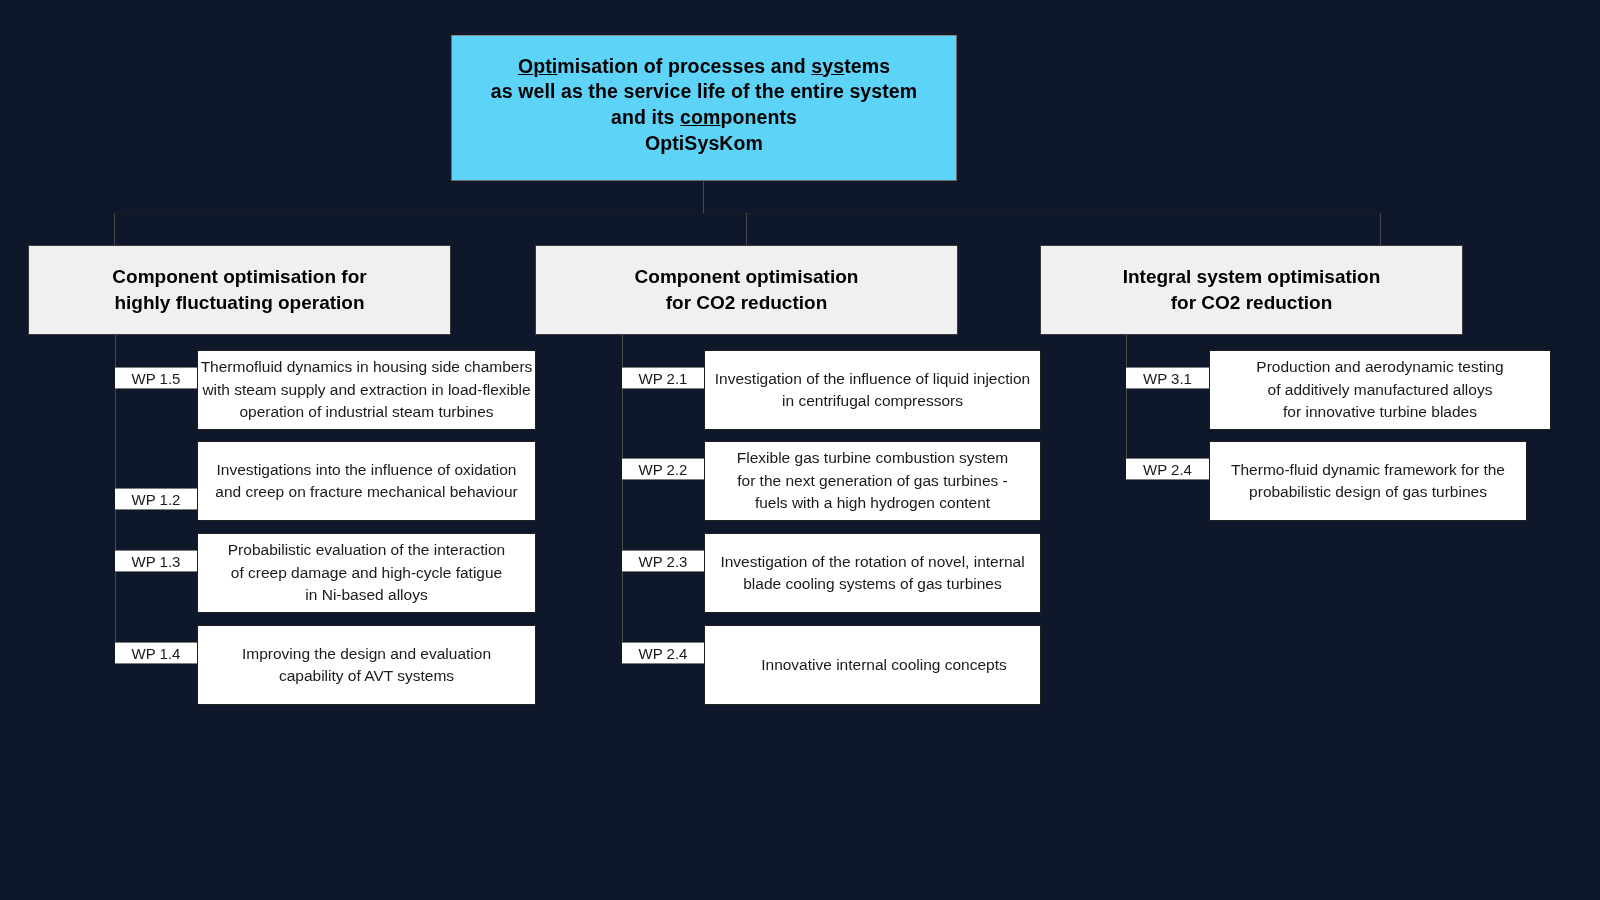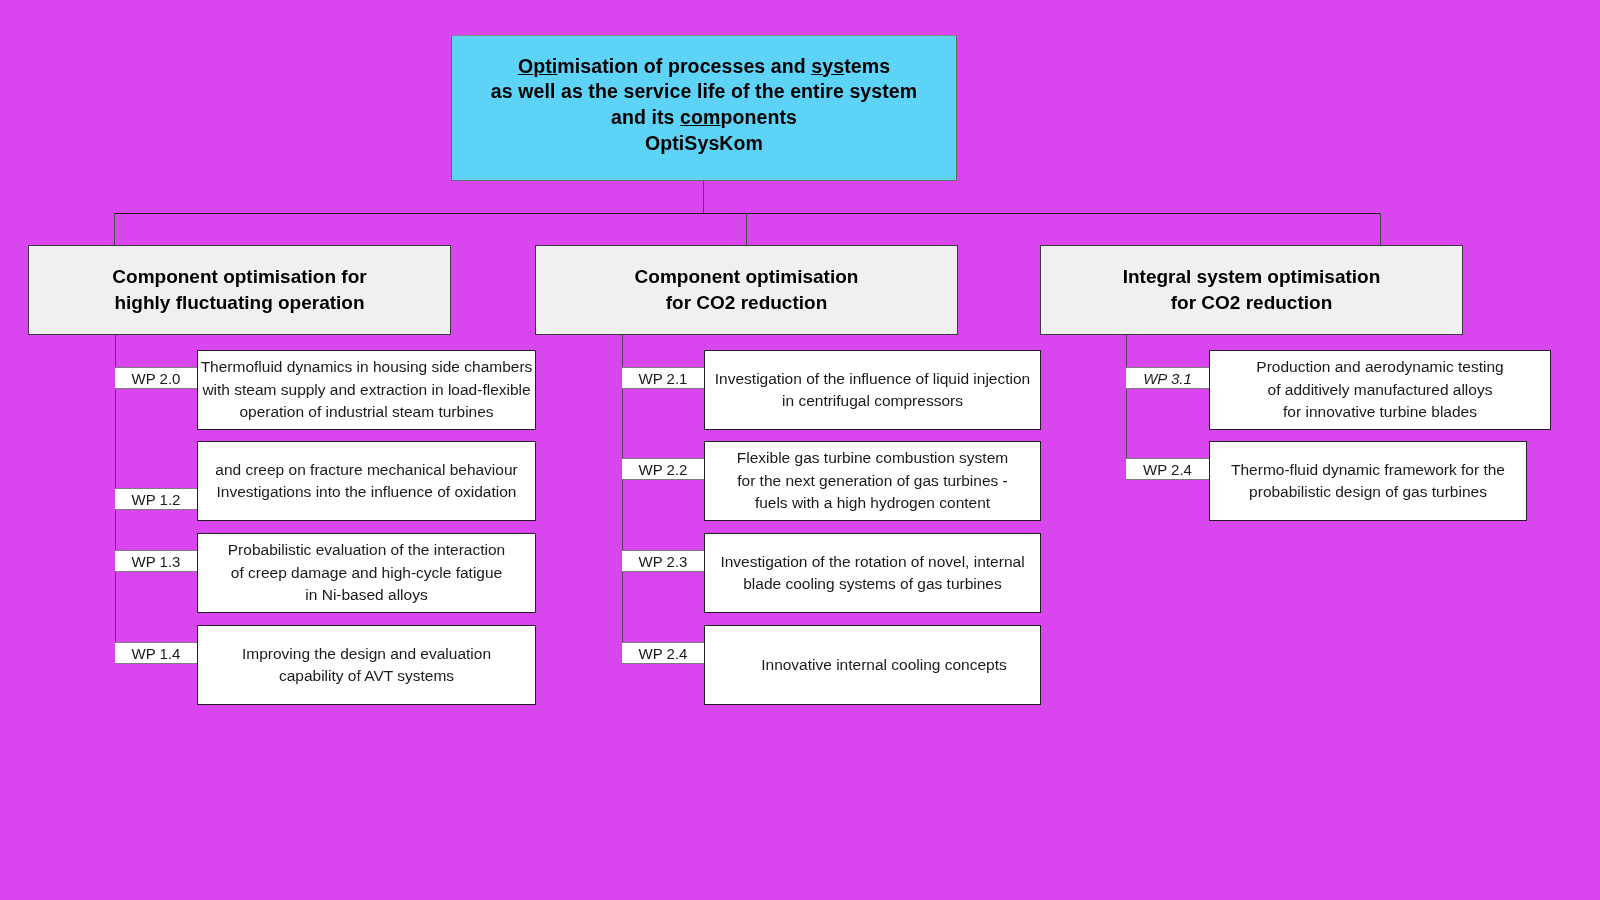--- a/index.html
+++ b/index.html
@@ -9,21 +9,21 @@
     background: #ffffff;
   }
   body {
     font-family: "Liberation Sans", sans-serif;
     color: #000000;
   }
   #canvas {
     position: relative;
     width: 1600px;
     height: 900px;
-    background: #d946ef;
+    background: #0f172a;
     overflow: hidden;
   }
 
   
   .box {
     position: absolute;
     box-sizing: border-box;
     display: flex;
     align-items: center;
     justify-content: center;
@@ -138,34 +138,34 @@
   <div class="box l2-box" id="l2-2">
     <span class="rl">Integral system optimisation</span>
     <span class="rl">for CO2 reduction</span>
   </div>
 
   <div class="trunk" id="trunk-0" style="left: 115px; top: 335px; height: 329px;"></div>
   <div class="trunk" id="trunk-1" style="left: 622px; top: 335px; height: 329px;"></div>
   <div class="trunk" id="trunk-2" style="left: 1126px; top: 335px; height: 145px;"></div>
 
   <div class="wp-label" id="wpl-0-0" style="left: 115px; top: 367px; width: 82px; height: 22px;">
-      <span>WP 2.0</span>
+      <span>WP 1.5</span>
     </div>
   <div class="wp-content" id="wpc-0-0" style="left: 197px; top: 350px; width: 339px; height: 80px;">
     <span class="rl">Thermofluid dynamics in housing side chambers</span>
     <span class="rl">with steam supply and extraction in load-flexible</span>
     <span class="rl">operation of industrial steam turbines</span>
   </div>
 
   <div class="wp-label" id="wpl-0-1" style="left: 115px; top: 458px; width: 82px; height: 22px; margin-top: 30px;">
       <span>WP 1.2</span>
     </div>
   <div class="wp-content" id="wpc-0-1" style="left: 197px; top: 441px; width: 339px; height: 80px;">
+    <span class="rl">Investigations into the influence of oxidation</span>
     <span class="rl">and creep on fracture mechanical behaviour</span>
-    <span class="rl">Investigations into the influence of oxidation</span>
   </div>
 
   <div class="wp-label" id="wpl-0-2" style="left: 115px; top: 550px; width: 82px; height: 22px;">
       <span>WP 1.3</span>
     </div>
   <div class="wp-content" id="wpc-0-2" style="left: 197px; top: 533px; width: 339px; height: 80px;">
     <span class="rl">Probabilistic evaluation of the interaction</span>
     <span class="rl">of creep damage and high-cycle fatigue</span>
     <span class="rl">in Ni-based alloys</span>
   </div>
@@ -203,21 +203,21 @@
     <span class="rl">blade cooling systems of gas turbines</span>
   </div>
 
   <div class="wp-label" id="wpl-1-3" style="left: 622px; top: 642px; width: 82px; height: 22px;">
       <span>WP 2.4</span>
     </div>
   <div class="wp-content" id="wpc-1-3" style="left: 704px; top: 625px; width: 337px; height: 80px; padding-left: 32px;">
     <span class="rl">Innovative internal cooling concepts</span>
   </div>
 
-  <div class="wp-label" id="wpl-2-0" style="left: 1126px; top: 367px; width: 83px; height: 22px; font-style: italic;">
+  <div class="wp-label" id="wpl-2-0" style="left: 1126px; top: 367px; width: 83px; height: 22px;">
       <span>WP 3.1</span>
     </div>
   <div class="wp-content" id="wpc-2-0" style="left: 1209px; top: 350px; width: 342px; height: 80px;">
     <span class="rl">Production and aerodynamic testing</span>
     <span class="rl">of additively manufactured alloys</span>
     <span class="rl">for innovative turbine blades</span>
   </div>
 
   <div class="wp-label" id="wpl-2-1" style="left: 1126px; top: 458px; width: 83px; height: 22px;">
       <span>WP 2.4</span>

